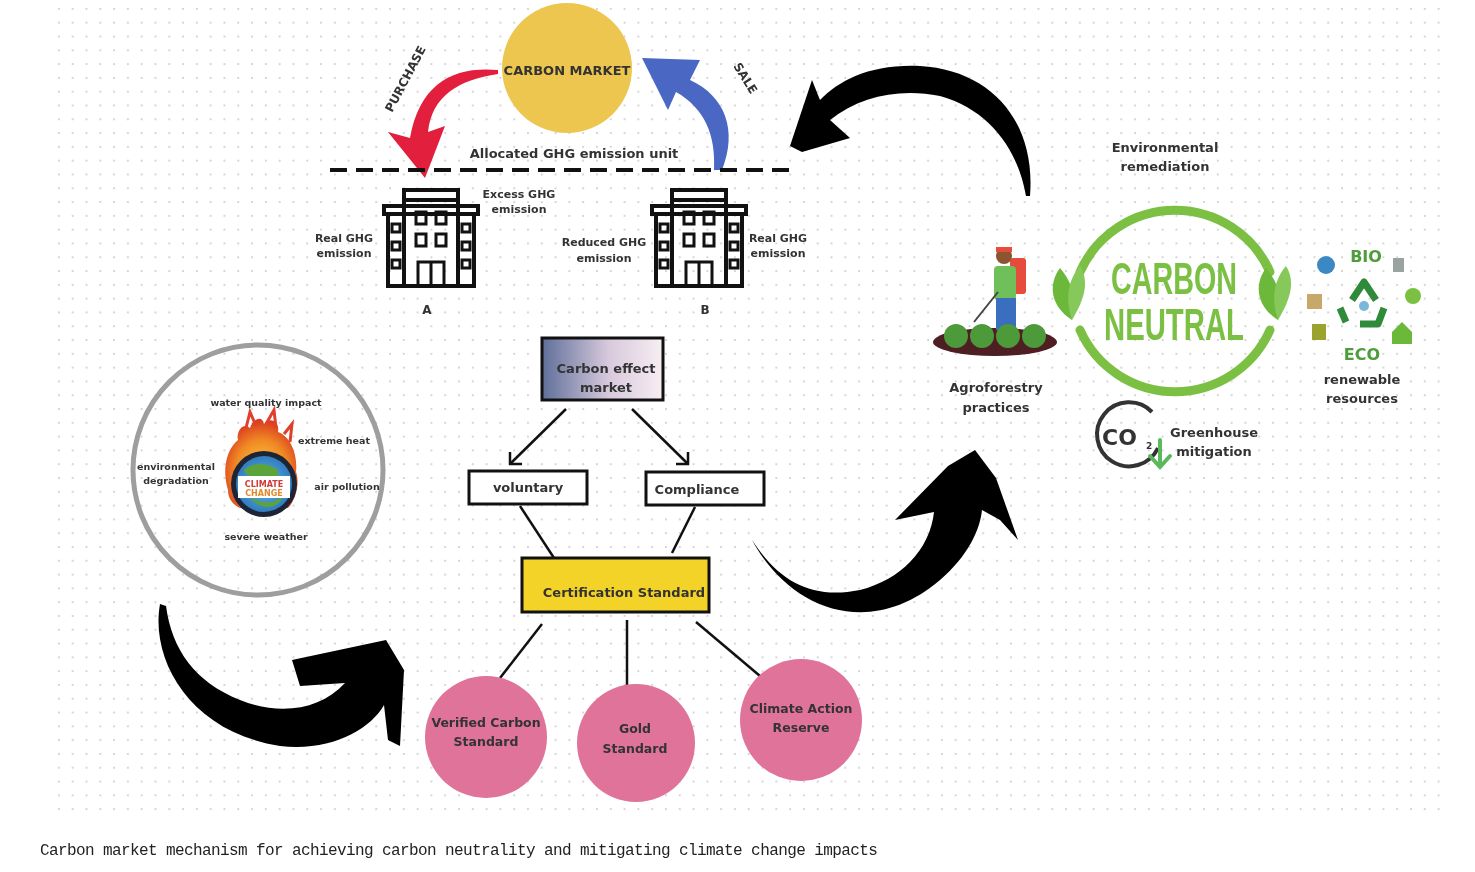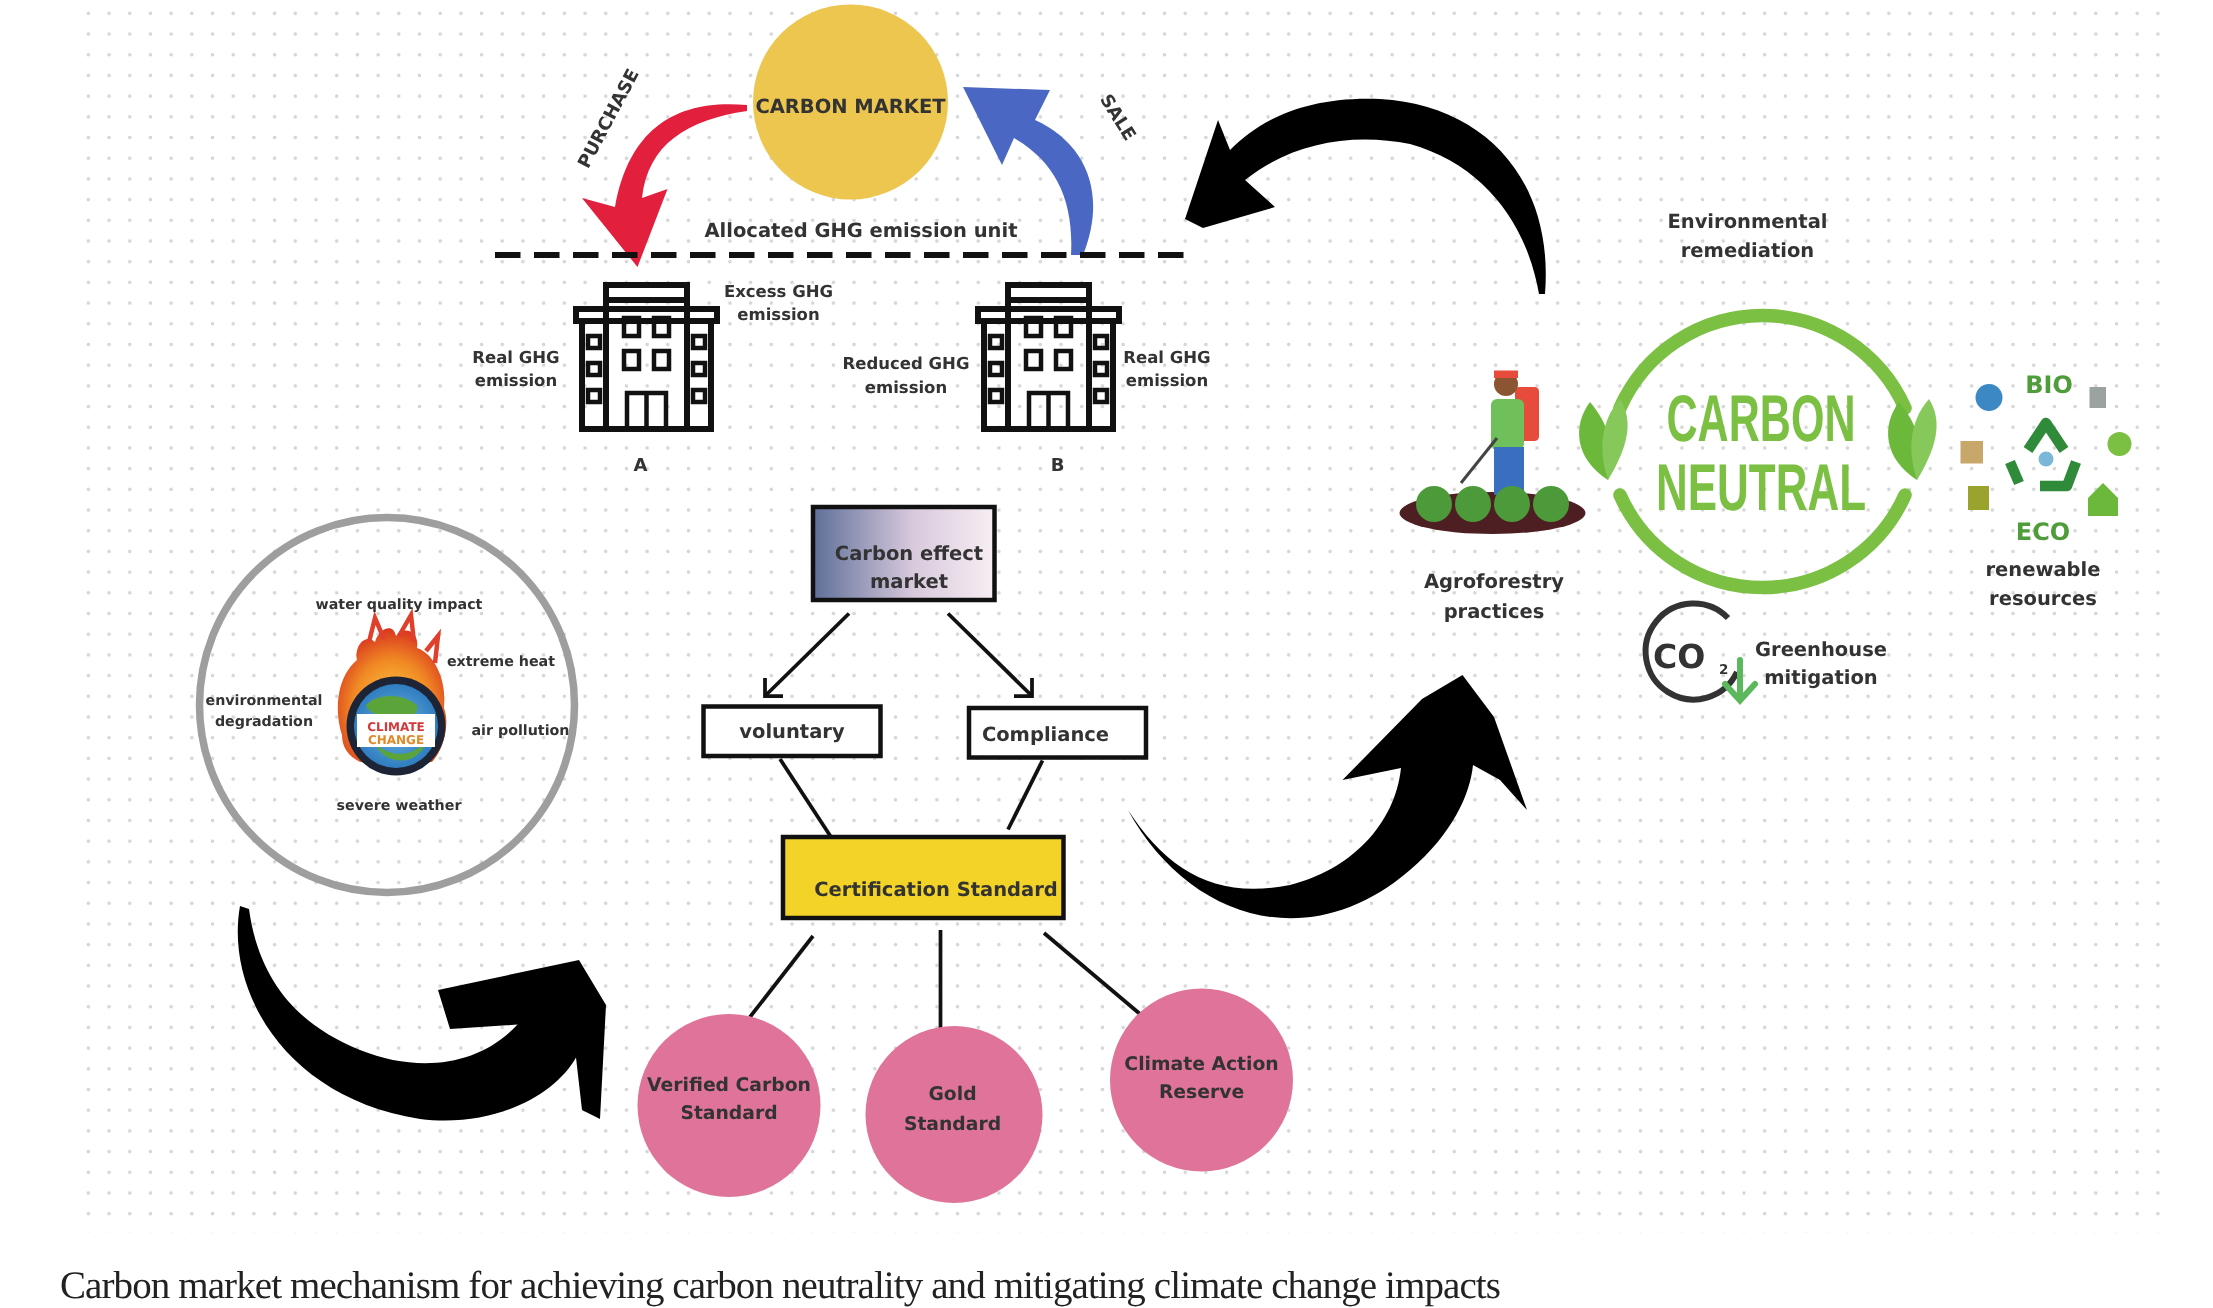--- a/index.html
+++ b/index.html
@@ -8,21 +8,21 @@
     position: absolute; left: 48px; top: 0; width: 1392px; height: 822px;
     background-color: #ffffff;
     background-image: radial-gradient(circle, #d6d6d6 1.1px, transparent 1.4px);
     background-size: 13.8px 13.8px;
     background-position: 4px 2px;
   }
   svg#diagram { position: absolute; left: 0; top: 0; width: 1475px; height: 872px; }
   .lbl { font-family: "DejaVu Sans", sans-serif; font-weight: bold; fill: #333333; }
   .caption {
     position: absolute; left: 40px; top: 842px;
-    font-family: Liberation Serif, serif; font-size: 26px; color: #222222;
+    font-family: Liberation Mono, monospace; font-size: 16px; color: #222222;
     letter-spacing: -0.6px; white-space: nowrap;
   }
 </style>
 </head>
 <body>
 
 <div id="canvas"></div>
 
 <svg id="diagram" viewBox="0 0 1475 872">
   <defs>

